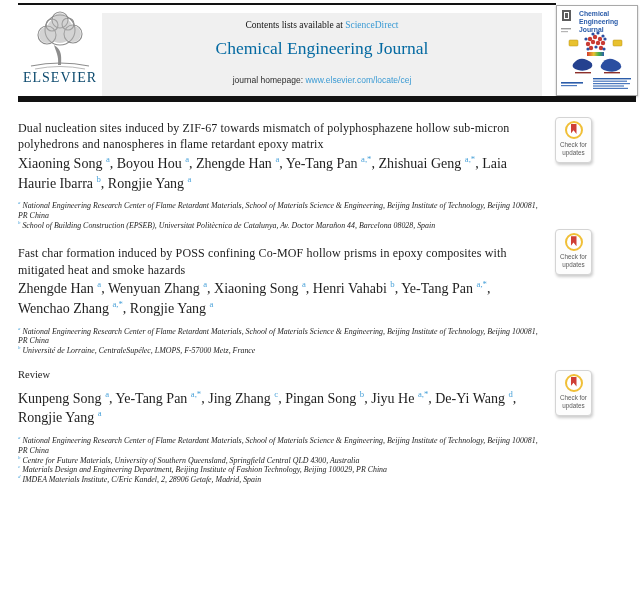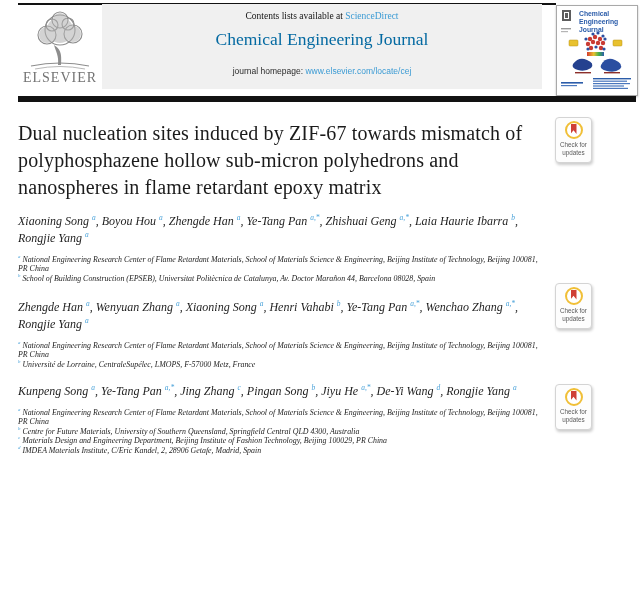--- a/index.html
+++ b/index.html
@@ -7,44 +7,44 @@
         font-family:"Liberation Serif",serif;color:#1a1a1a;}
 
   
   .header{position:relative;height:104px;}
   .top-rule{position:absolute;left:18px;top:3px;width:538px;height:2px;background:#121212;}
   .thick-rule{position:absolute;left:18px;top:96px;width:618px;height:6px;background:#121212;}
 
   .logo{position:absolute;left:16px;top:8px;width:88px;height:86px;text-align:center;}
   .logo-art{display:block;margin:0 auto;}
   .wordmark{font-family:"Liberation Serif",serif;font-size:14px;letter-spacing:1px;
-            color:#737373;margin-top:-2px;}
-
-  .banner{position:absolute;left:102px;top:4px;width:440px;height:85px;background:#f0f0f0;
+            color:#0c4a6e;margin-top:-2px;}
+
+  .banner{position:absolute;left:102px;top:13px;width:440px;height:85px;background:#f0f0f0;
           text-align:center;}
   .contents-line{margin-top:7px;font-size:9.5px;color:#141414;}
   .journal-title{margin-top:8px;font-size:17.5px;color:#0369a1;}
   .homepage-line{margin-top:16px;font-family:"Liberation Sans",sans-serif;font-size:8.5px;color:#2b2b2b;}
   .link{color:#3b9bd4;text-decoration:none;cursor:pointer;}
 
   .cover{position:absolute;left:556px;top:5px;width:80px;height:89px;background:#fff;
          border:1px solid #a9a9a9;box-shadow:0 1px 2px rgba(0,0,0,.25);}
   .cover-art{position:absolute;left:0;top:0;}
   .cover-title{position:absolute;left:22px;top:4px;font-family:"Liberation Sans",sans-serif;
                font-weight:bold;font-size:6.8px;line-height:8px;color:#2b5ca9;text-align:left;}
 
   
   .article{position:relative;margin:0 18px;padding-right:77px;}
   .a1{margin-top:16px;}
   .a2{margin-top:15px;}
   .a3{margin-top:13px;}
   .kicker{font-size:10.5px;color:#1b1b1b;margin:0 0 9px 0;}
   .kicker:empty{display:none;}
-  .title{margin:0;font-size:20px;font-weight:400;line-height:1.36;letter-spacing:.15px;color:#1b1b1b;}
-  .authors{margin-top:11px;font-size:12px;line-height:1.42;color:#1e1e1e;font-style:italic;}
+  .title{margin:0;font-size:12px;font-weight:400;line-height:1.36;letter-spacing:.15px;color:#1b1b1b;}
+  .authors{margin-top:1px;font-size:14px;line-height:1.42;color:#1e1e1e;}
   .affils{margin-top:8px;}
   .affil{font-size:7.9px;font-style:italic;line-height:1.22;color:#232323;}
   sup.sup{color:#4aa2d9;font-size:.62em;line-height:0;}
   .affil sup.sup{font-style:italic;}
 
   
   .badge{position:absolute;right:30px;width:35px;height:44px;background:#fdfdfd;
          border:1px solid #d4d4d4;border-radius:4px;box-shadow:1px 2px 3px rgba(0,0,0,.2);
          text-align:center;font-family:"Liberation Sans",sans-serif;cursor:pointer;}
   .a1 .badge{top:-3px;}
@@ -179,37 +179,39 @@
       </div>
       <div class="badge-text">
         <div>Check for</div>
         <div>updates</div>
       </div>
     </div>
   </article>
 
   <article class="article a2">
 
+    <h1 class="title">Fast char formation induced by POSS confining Co-MOF hollow prisms in epoxy composites with mitigated heat and smoke hazards</h1>
     <div class="authors"><span>Zhengde Han <sup class="sup">a</sup></span>, <span>Wenyuan Zhang <sup class="sup">a</sup></span>, <span>Xiaoning Song <sup class="sup">a</sup></span>, <span>Henri Vahabi <sup class="sup">b</sup></span>, <span>Ye-Tang Pan <sup class="sup">a,*</sup></span>, <span>Wenchao Zhang <sup class="sup">a,*</sup></span>, <span>Rongjie Yang <sup class="sup">a</sup></span></div>
     <div class="affils">
         <div class="affil"><sup class="sup">a</sup> National Engineering Research Center of Flame Retardant Materials, School of Materials Science &amp; Engineering, Beijing Institute of Technology, Beijing 100081, PR China</div>
         <div class="affil"><sup class="sup">b</sup> Université de Lorraine, CentraleSupélec, LMOPS, F-57000 Metz, France</div>
       </div>
     <div class="badge">
       <div class="badge-circle">
         <div class="badge-mark"></div>
       </div>
       <div class="badge-text">
         <div>Check for</div>
         <div>updates</div>
       </div>
     </div>
   </article>
 
   <article class="article a3">
+    <div class="kicker">Review</div>
     <div class="authors"><span>Kunpeng Song <sup class="sup">a</sup></span>, <span>Ye-Tang Pan <sup class="sup">a,*</sup></span>, <span>Jing Zhang <sup class="sup">c</sup></span>, <span>Pingan Song <sup class="sup">b</sup></span>, <span>Jiyu He <sup class="sup">a,*</sup></span>, <span>De-Yi Wang <sup class="sup">d</sup></span>, <span>Rongjie Yang <sup class="sup">a</sup></span></div>
     <div class="affils">
         <div class="affil"><sup class="sup">a</sup> National Engineering Research Center of Flame Retardant Materials, School of Materials Science &amp; Engineering, Beijing Institute of Technology, Beijing 100081, PR China</div>
         <div class="affil"><sup class="sup">b</sup> Centre for Future Materials, University of Southern Queensland, Springfield Central QLD 4300, Australia</div>
         <div class="affil"><sup class="sup">c</sup> Materials Design and Engineering Department, Beijing Institute of Fashion Technology, Beijing 100029, PR China</div>
         <div class="affil"><sup class="sup">d</sup> IMDEA Materials Institute, C/Eric Kandel, 2, 28906 Getafe, Madrid, Spain</div>
       </div>
     <div class="badge">
       <div class="badge-circle">
         <div class="badge-mark"></div>

